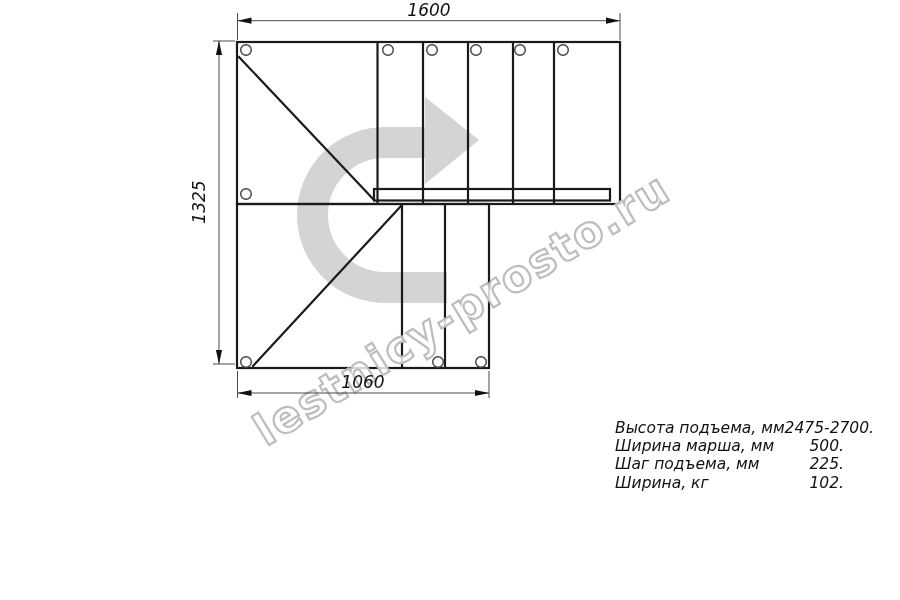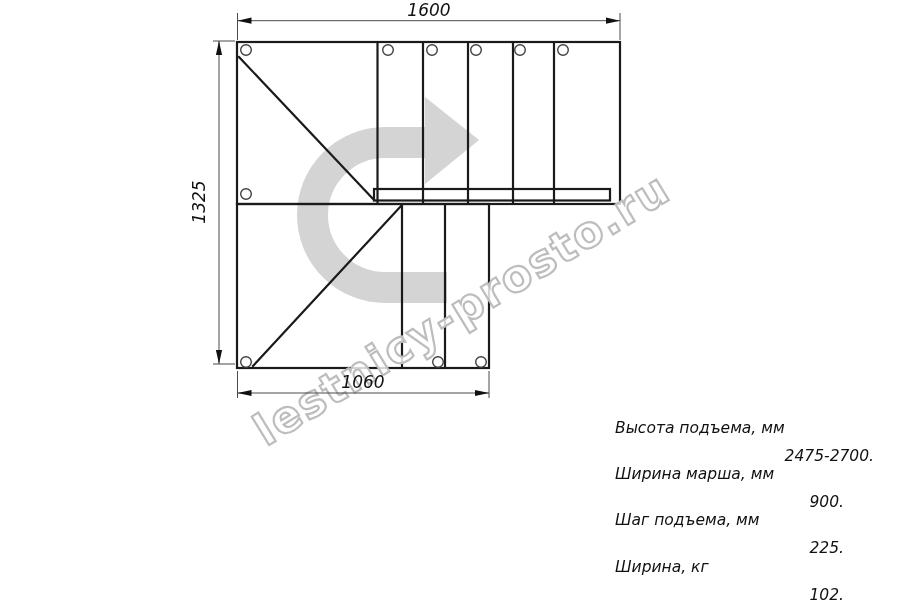--- a/index.html
+++ b/index.html
@@ -32,21 +32,21 @@
     fill:#ffffff;fill-opacity:0.82;
     stroke:var(--watermark-outline);stroke-width:2.2;
   }
   
   .specs{
     position:absolute;left:615px;top:419px;width:229px;
     font-style:italic;font-size:15.5px;line-height:18.2px;
     color:var(--text);
   }
   .spec-row{display:flex;justify-content:space-between;white-space:nowrap;}
-  .spec-value{text-align:right;margin-top:28px;}
+  .spec-value{text-align:right;}
 </style>
 </head>
 <body>
 
 <div class="canvas">
 
   <svg width="900" height="600" viewBox="0 0 900 600">
 
     <g>
       <path class="wm-arc" d="M 425 142.5 L 385 142.5 A 72.5 72.5 0 0 0 385 287.5 L 447 287.5"></path>
@@ -121,21 +121,21 @@
     </g>
   </svg>
 
   <div class="specs">
     <div class="spec-row">
       <span class="spec-label">Высота подъема, мм</span>
       <span class="spec-value">2475-2700.</span>
     </div>
     <div class="spec-row">
       <span class="spec-label">Ширина марша, мм</span>
-      <span class="spec-value">900.</span>
+      <span class="spec-value">500.</span>
     </div>
     <div class="spec-row">
       <span class="spec-label">Шаг подъема, мм</span>
       <span class="spec-value">225.</span>
     </div>
     <div class="spec-row">
       <span class="spec-label">Ширина, кг</span>
       <span class="spec-value">102.</span>
     </div>
   </div>

